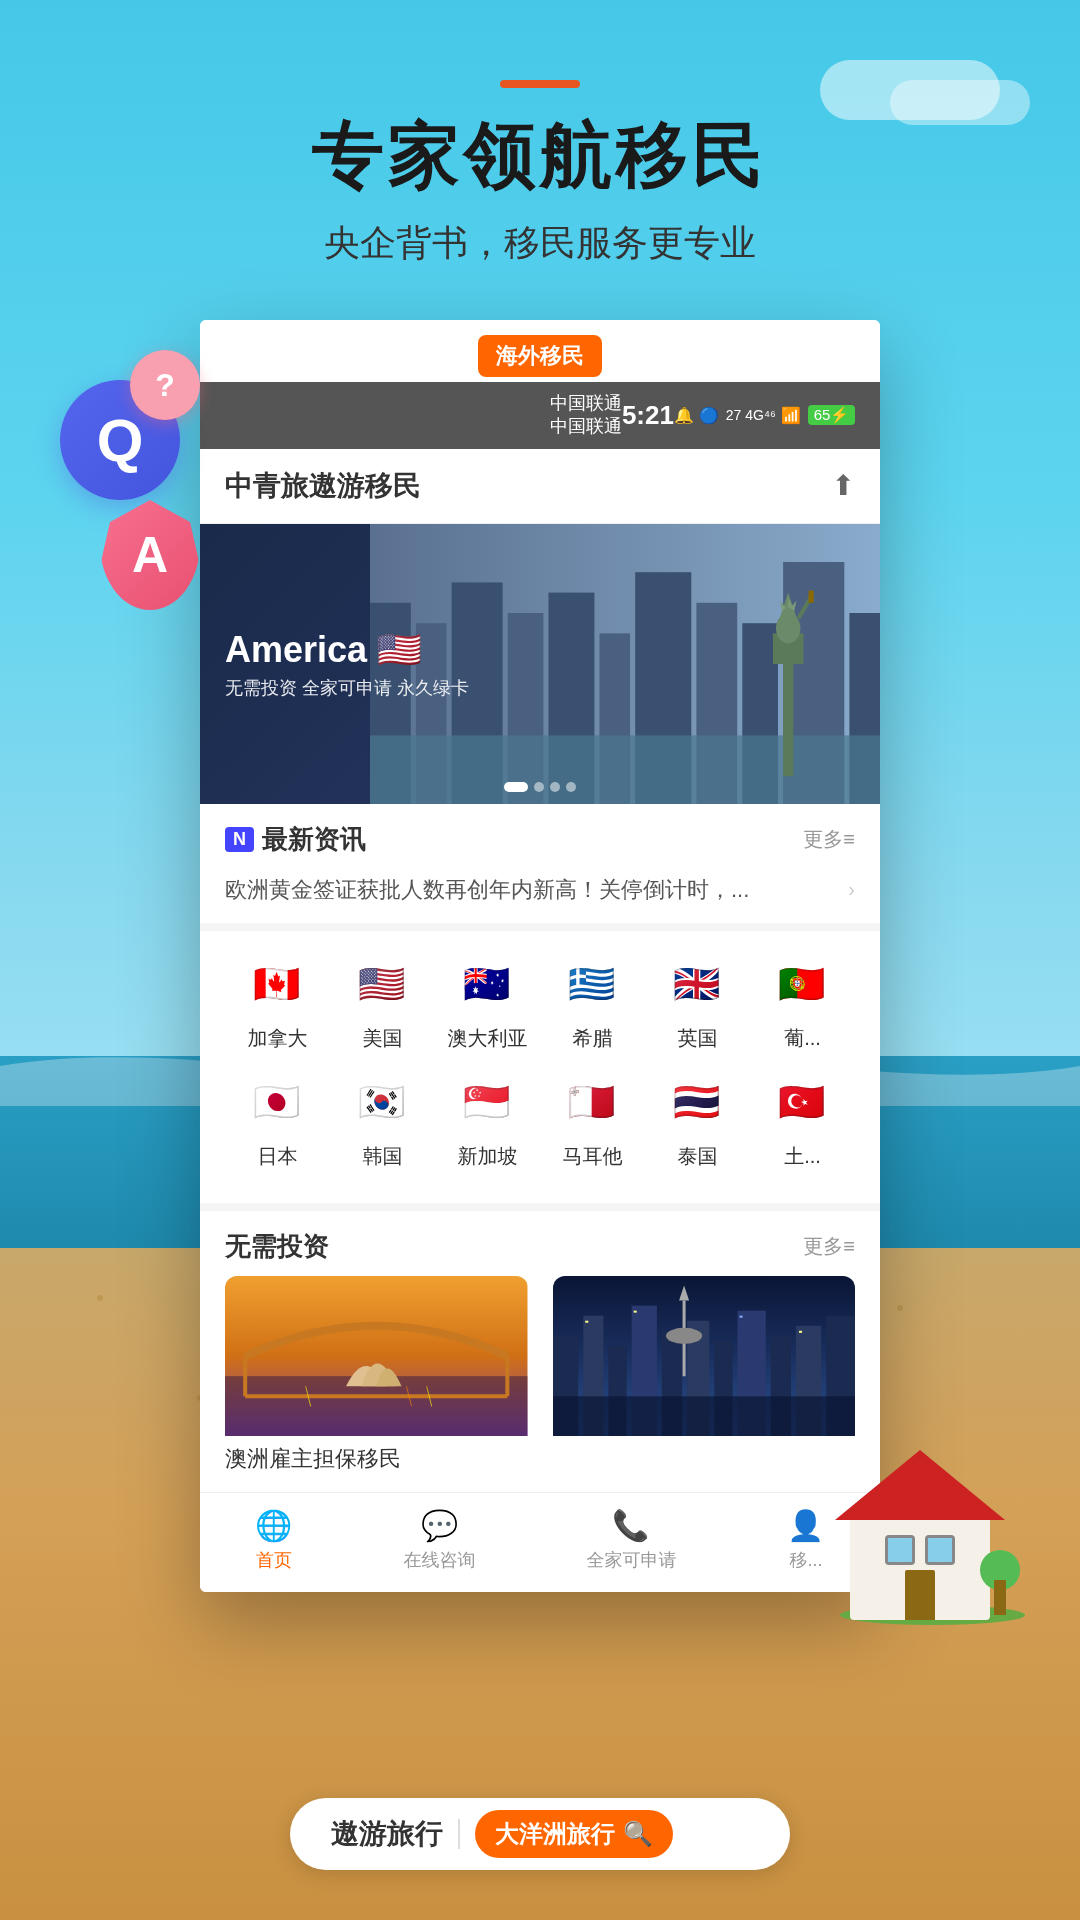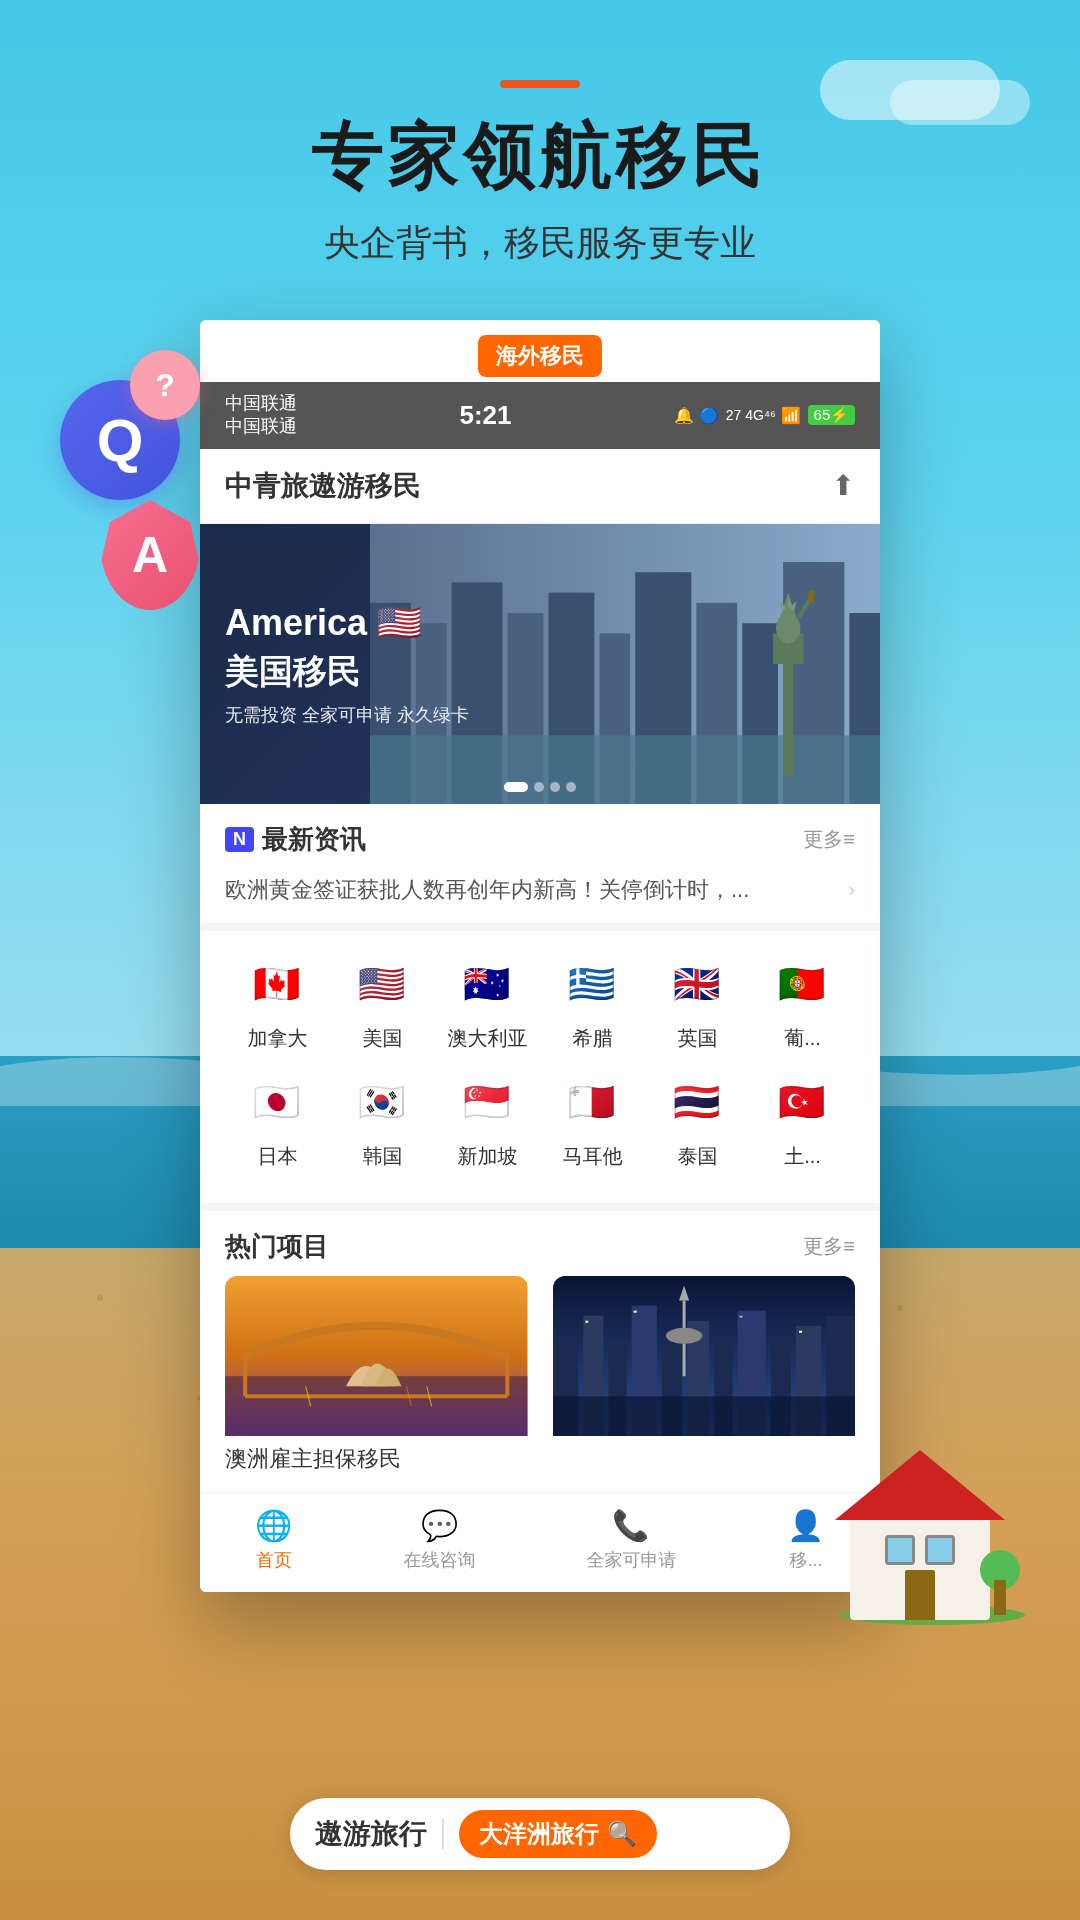--- a/index.html
+++ b/index.html
@@ -142,21 +142,21 @@
       box-shadow: 0 30px 80px rgba(0,0,0,0.3);
       overflow: hidden;
       z-index: 15;
     }
 
     
     .status-bar {
       background: #555;
       padding: 10px 25px;
       display: flex;
-      justify-content: space-between;
+      justify-content: flex-end;
       align-items: center;
     }
 
     .status-carrier {
       font-size: 18px;
       color: white;
       line-height: 1.3;
     }
 
     .status-time {
@@ -432,20 +432,21 @@
       min-width: 500px;
       box-shadow: 0 4px 20px rgba(0,0,0,0.15);
       z-index: 30;
     }
 
     .search-brand {
       font-size: 28px;
       font-weight: 700;
       color: #333;
       margin-right: 15px;
+      margin-left: 16px;
     }
 
     .search-divider {
       width: 2px;
       height: 30px;
       background: #ddd;
       margin-right: 15px;
     }
 
     .search-btn {
@@ -674,21 +675,20 @@
           <polygon points="26,68 28,58 22,65" fill="#7a9a7a"></polygon>
 
           <line x1="30" y1="75" x2="42" y2="55" stroke="#5a7a5a" stroke-width="4"></line>
           <rect x="40" y="48" width="5" height="12" fill="#8a6a00"></rect>
         </g>
       </svg>
     </div>
 
     <div class="banner-text-area">
       <div class="banner-en">America 🇺🇸</div>
-      <div class="banner-zh">美国移民</div>
       <div class="banner-desc">无需投资 全家可申请 永久绿卡</div>
     </div>
 
     <div class="banner-dots">
       <div class="banner-dot active"></div>
       <div class="banner-dot"></div>
       <div class="banner-dot"></div>
       <div class="banner-dot"></div>
     </div>
   </div>
@@ -760,21 +760,21 @@
       </div>
       <div class="country-item">
         <div class="flag-circle">🇹🇷</div>
         <span class="country-name">土...</span>
       </div>
     </div>
   </div>
 
   <div class="hot-section">
     <div class="section-header">
-      <div class="section-title">热门项目</div>
+      <div class="section-title">无需投资</div>
       <div class="more-link">
         <span>更多</span>
         <span>≡</span>
       </div>
     </div>
     <div class="hot-grid">
       <div class="hot-card">
         <div class="hot-card-img">
           
           <svg width="100%" height="160" viewBox="0 0 300 160" preserveAspectRatio="xMidYMid slice">

